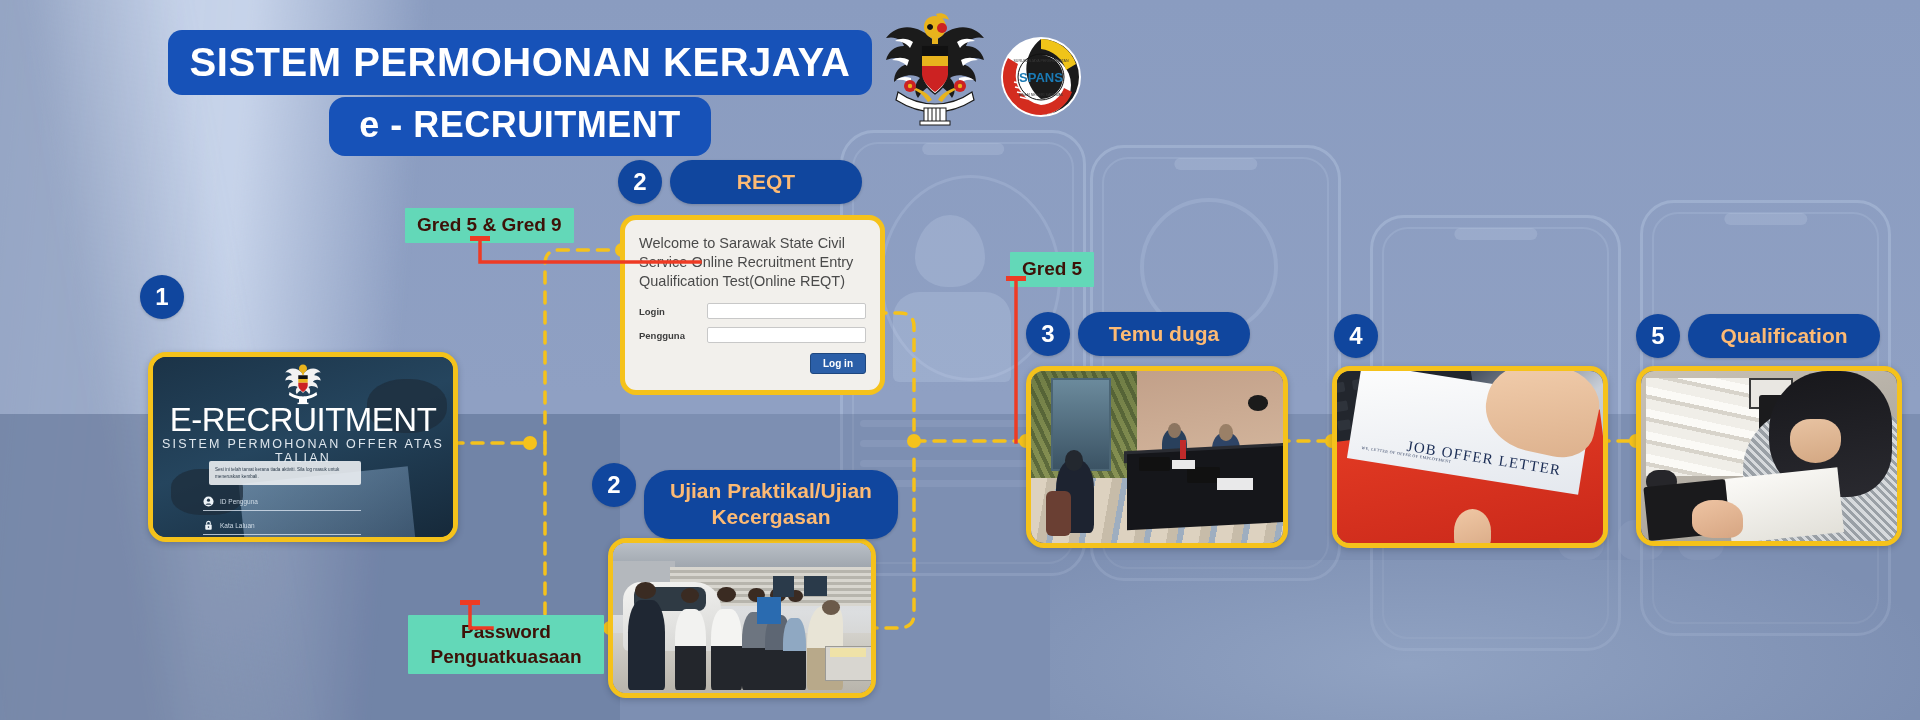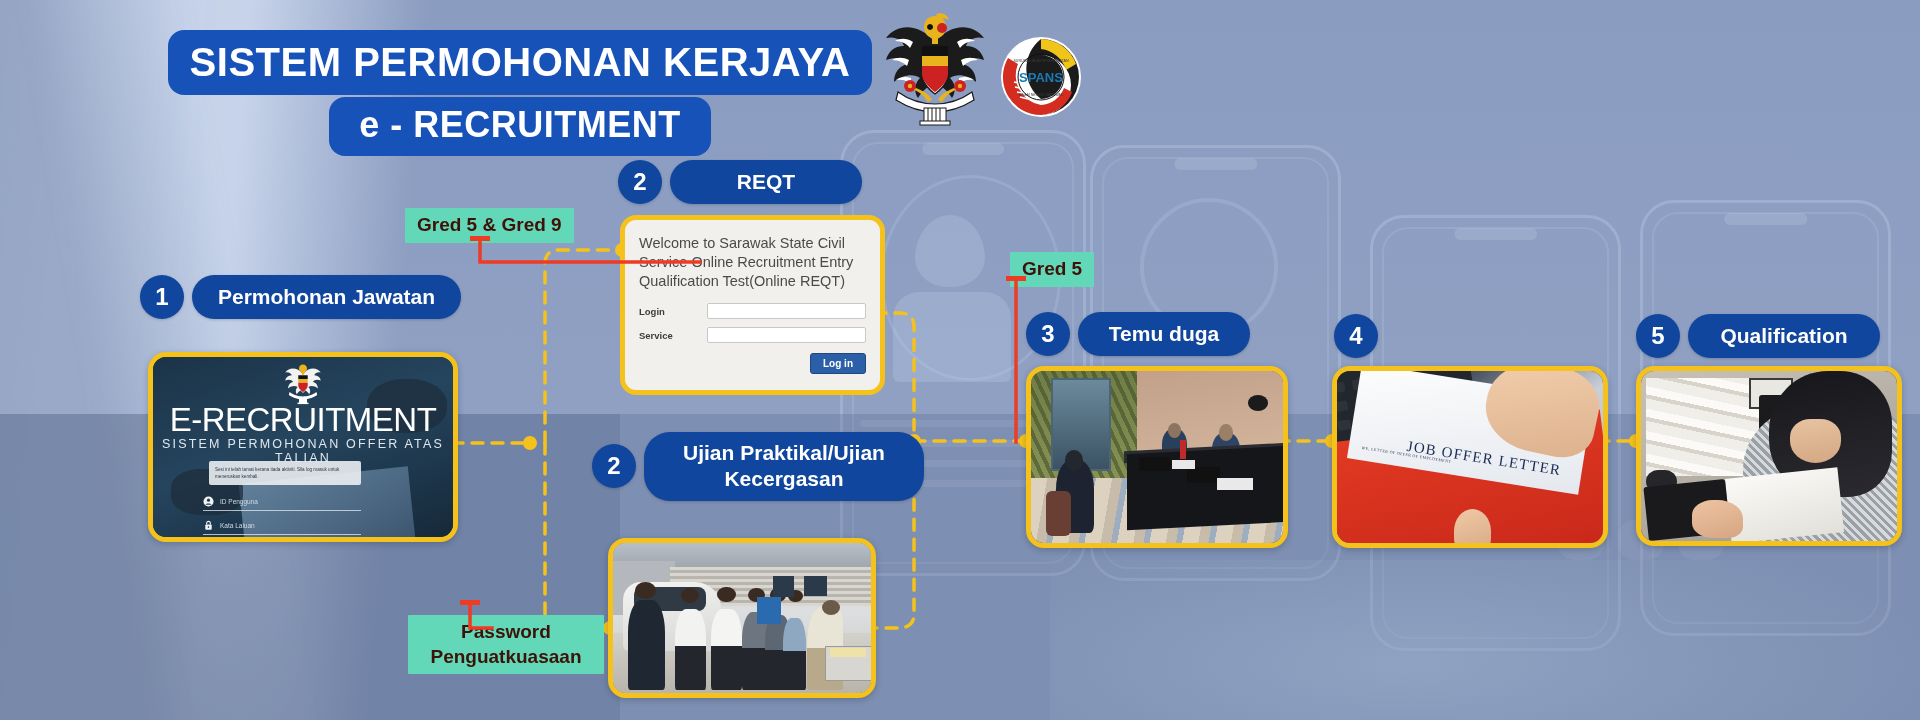--- a/index.html
+++ b/index.html
@@ -60,43 +60,43 @@
   }
   .bar-line{position:absolute;height:7px;border-radius:4px;background:rgba(200,214,238,.20);}
 
   
   .title-wrap{position:absolute;left:160px;top:30px;width:720px;text-align:center;}
   .title-l1,.title-l2{
     display:inline-block;background:#1752b8;color:#fff;
     font-weight:bold;letter-spacing:.5px;
     border-radius:16px;
   }
-  .title-l1{font-size:40px;line-height:1.0;padding:12px 22px 13px;}
+  .title-l1{font-size:40px;line-height:1.0;padding:12px 22px 13px;border-radius:14px;}
   .title-l2{font-size:36px;line-height:1.0;padding:10px 30px 13px;margin-top:2px;}
 
   
   .crest{position:absolute;left:880px;top:8px;width:110px;height:118px;}
   .spans{position:absolute;left:1000px;top:36px;width:82px;height:82px;}
 
   
   .step{position:absolute;display:flex;align-items:center;gap:8px;z-index:20;}
   .step-num{
     width:44px;height:44px;border-radius:50%;background:#10469e;color:#fff;
     display:flex;align-items:center;justify-content:center;
     font-size:24px;font-weight:bold;flex:none;
     box-shadow:0 1px 3px rgba(0,0,0,.18);
   }
   .step-label{
-    background:#10469e;color:#ffffff;border-radius:26px;
+    background:#10469e;color:#fdba74;border-radius:26px;
     padding:9px 26px;font-size:21px;font-weight:bold;
     text-align:center;line-height:1.25;
     box-shadow:0 1px 3px rgba(0,0,0,.18);
     white-space:pre-line;
   }
-  .step-label.two-line{padding:8px 35px;}
+  .step-label.two-line{padding:8px 22px;margin-top:38px;}
 
   
   .tag{
     position:absolute;background:#63d8b8;color:#3d1208;
     border-radius:1px;padding:5px 12px;font-size:19px;font-weight:bold;
     line-height:1.3;text-align:center;z-index:22;white-space:pre-line;
   }
 
   
   .card{
@@ -397,21 +397,20 @@
 
   <div class="tag" style="left:405px;top:208px;">Gred 5 &amp; Gred 9</div>
 
   <div class="tag" style="left:1010px;top:252px;">Gred 5</div>
 
   <div class="tag" style="left:408px;top:615px;width:172px;">Password
 Penguatkuasaan</div>
 
   <div class="step" style="left:140px;top:275px;">
     <div class="step-num">1</div>
-    <div class="step-label">Permohonan Jawatan</div>
   </div>
 
   <div class="card" style="left:148px;top:352px;width:300px;height:180px;">
     <div class="erec">
       <div class="paper"></div>
       <div class="hand" style="left:18px;top:112px;width:72px;height:46px;"></div>
       <div class="hand" style="left:214px;top:22px;width:80px;height:54px;border-radius:46%;"></div>
       <div class="crest-sm">
         <svg viewBox="0 0 110 118" width="40" height="44">
           <path d="M55 34 C40 16 18 14 6 30 C16 28 22 32 24 38 C14 38 8 44 6 52 C16 48 24 50 28 56 C18 58 14 66 14 74 C24 66 34 66 40 70 C34 76 34 84 38 90 C44 80 52 76 55 76 Z" fill="#f2f2f2"></path>
@@ -458,21 +457,21 @@
     <div class="step-label" style="min-width:140px;">REQT</div>
   </div>
 
   <div class="reqt" style="left:620px;top:215px;width:255px;height:170px;">
     <div class="welcome">Welcome to Sarawak State Civil Service Online Recruitment Entry Qualification Test(Online REQT)</div>
     <div class="row">
       <div class="lab">Login</div>
       <div class="inp"></div>
     </div>
     <div class="row">
-      <div class="lab">Service</div>
+      <div class="lab">Pengguna</div>
       <div class="inp"></div>
     </div>
     <div class="btnrow">
       <div class="login-btn">Log in</div>
     </div>
   </div>
 
   <div class="step" style="left:592px;top:432px;">
     <div class="step-num">2</div>
     <div class="step-label two-line" style="width:210px;">Ujian Praktikal/Ujian

